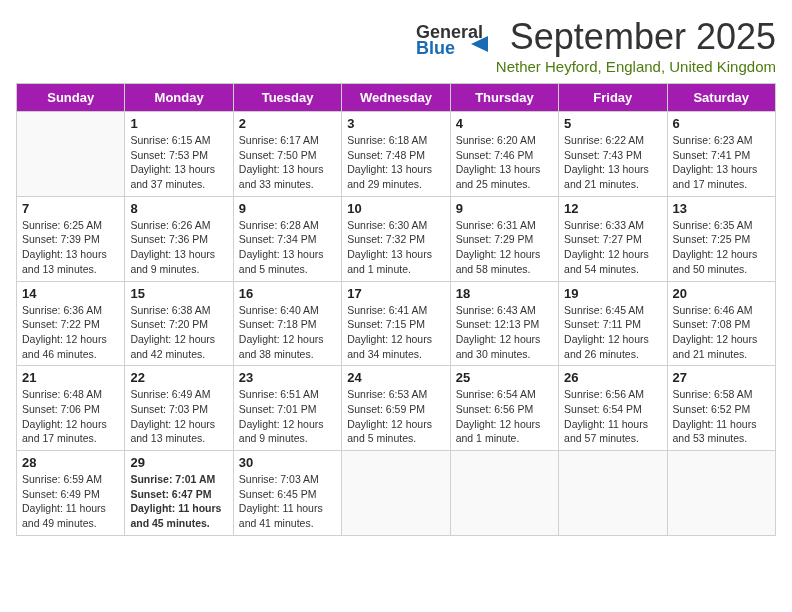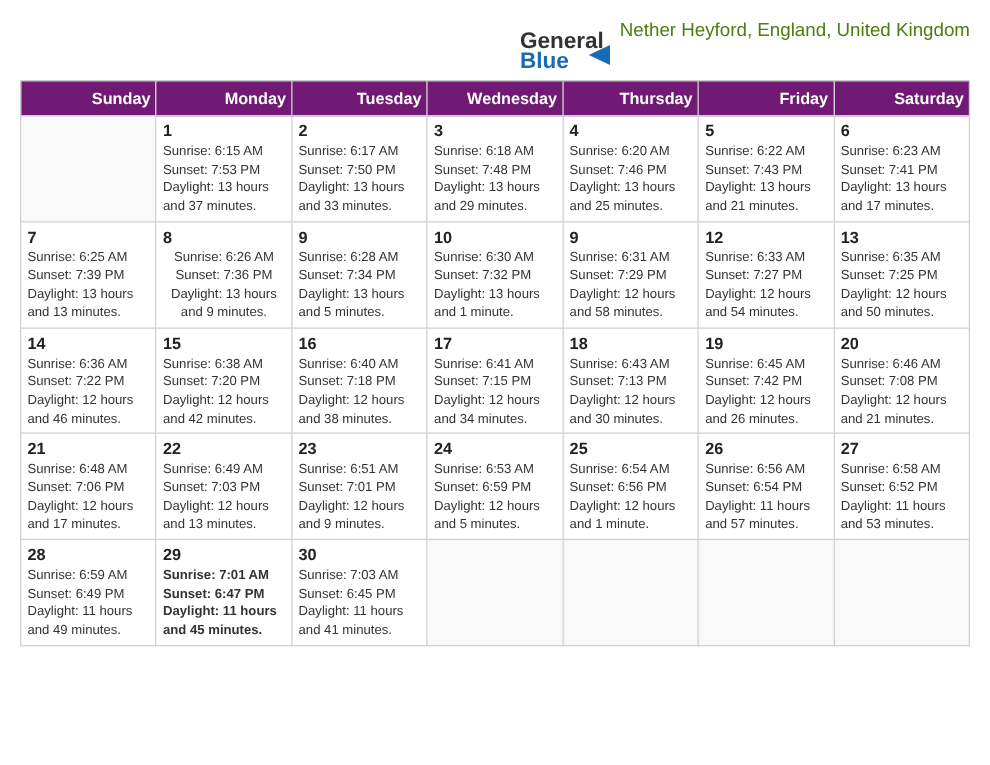--- a/index.html
+++ b/index.html
@@ -37,24 +37,24 @@
     .location {
       font-size: 15px;
       color: #4d7c0f;
     }
     table {
       width: 100%;
       border-collapse: collapse;
       font-size: 11px;
     }
     thead tr th {
-      background: #701a75;
+      background: #a21caf;
       color: #fff;
       padding: 6px 4px;
-      text-align: right;
+      text-align: center;
       font-size: 13px;
       font-weight: bold;
       border: 1px solid #ccc;
     }
     tbody tr td {
       border: 1px solid #d0d0d0;
       vertical-align: top;
       padding: 4px 5px;
       height: 80px;
       width: 107px;
@@ -82,20 +82,21 @@
   <div class="logo">
     <div class="logo-line">
       <svg width="80" height="40" viewBox="0 0 80 40">
         <text x="0" y="22" font-family="Arial" font-size="18" font-weight="bold" fill="#333">General</text>
         <polygon points="55,28 72,20 72,36" fill="#1a6bb5"></polygon>
         <text x="0" y="38" font-family="Arial" font-size="18" font-weight="bold" fill="#1a6bb5">Blue</text>
       </svg>
     </div>
   </div>
   <div class="title-block">
+    <div class="month-title">September 2025</div>
     <div class="location">Nether Heyford, England, United Kingdom</div>
   </div>
 </div>
 
 <table>
   <thead>
     <tr>
     <th>Sunday</th>
         <th>Monday</th>
         <th>Tuesday</th>
@@ -154,21 +155,21 @@
       <tr>
         <td>
           <div class="day-num">7</div>
           <div class="cell-text" style="white-space: pre-line;">Sunrise: 6:25 AM
 Sunset: 7:39 PM
 Daylight: 13 hours
 and 13 minutes.</div>
         </td>
         <td>
           <div class="day-num">8</div>
-          <div class="cell-text" style="white-space: pre-line; text-align: center;">Sunrise: 6:26 AM
+          <div class="cell-text" style="white-space: pre-line;">Sunrise: 6:26 AM
 Sunset: 7:36 PM
 Daylight: 13 hours
 and 9 minutes.</div>
         </td>
         <td>
           <div class="day-num">9</div>
           <div class="cell-text" style="white-space: pre-line;">Sunrise: 6:28 AM
 Sunset: 7:34 PM
 Daylight: 13 hours
 and 5 minutes.</div>
@@ -227,28 +228,28 @@
         <td>
           <div class="day-num">17</div>
           <div class="cell-text" style="white-space: pre-line;">Sunrise: 6:41 AM
 Sunset: 7:15 PM
 Daylight: 12 hours
 and 34 minutes.</div>
         </td>
         <td>
           <div class="day-num">18</div>
           <div class="cell-text" style="white-space: pre-line;">Sunrise: 6:43 AM
-Sunset: 7:13 PM
+Sunset: 12:13 PM
 Daylight: 12 hours
 and 30 minutes.</div>
         </td>
         <td>
           <div class="day-num">19</div>
           <div class="cell-text" style="white-space: pre-line;">Sunrise: 6:45 AM
-Sunset: 7:42 PM
+Sunset: 7:11 PM
 Daylight: 12 hours
 and 26 minutes.</div>
         </td>
         <td>
           <div class="day-num">20</div>
           <div class="cell-text" style="white-space: pre-line;">Sunrise: 6:46 AM
 Sunset: 7:08 PM
 Daylight: 12 hours
 and 21 minutes.</div>
         </td>

